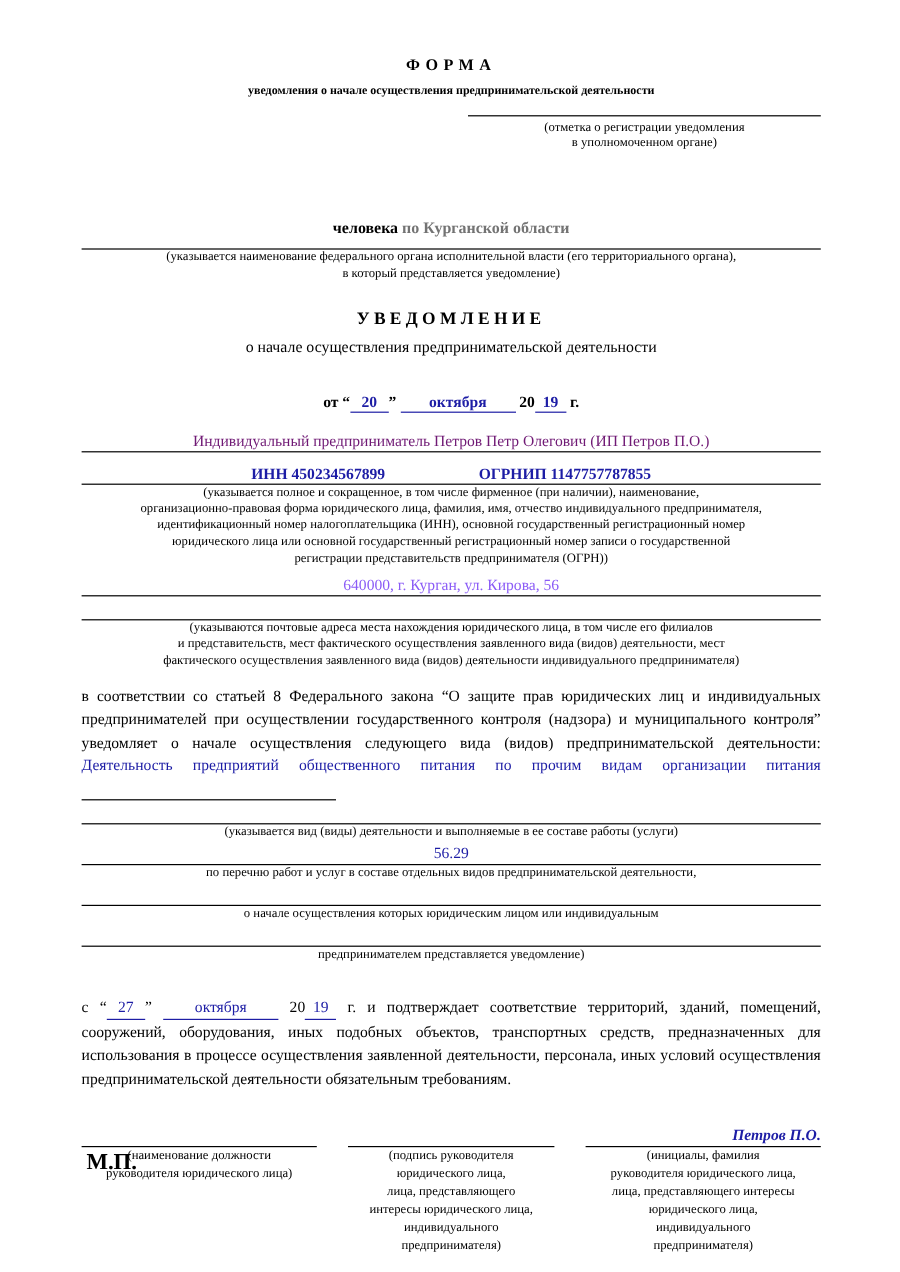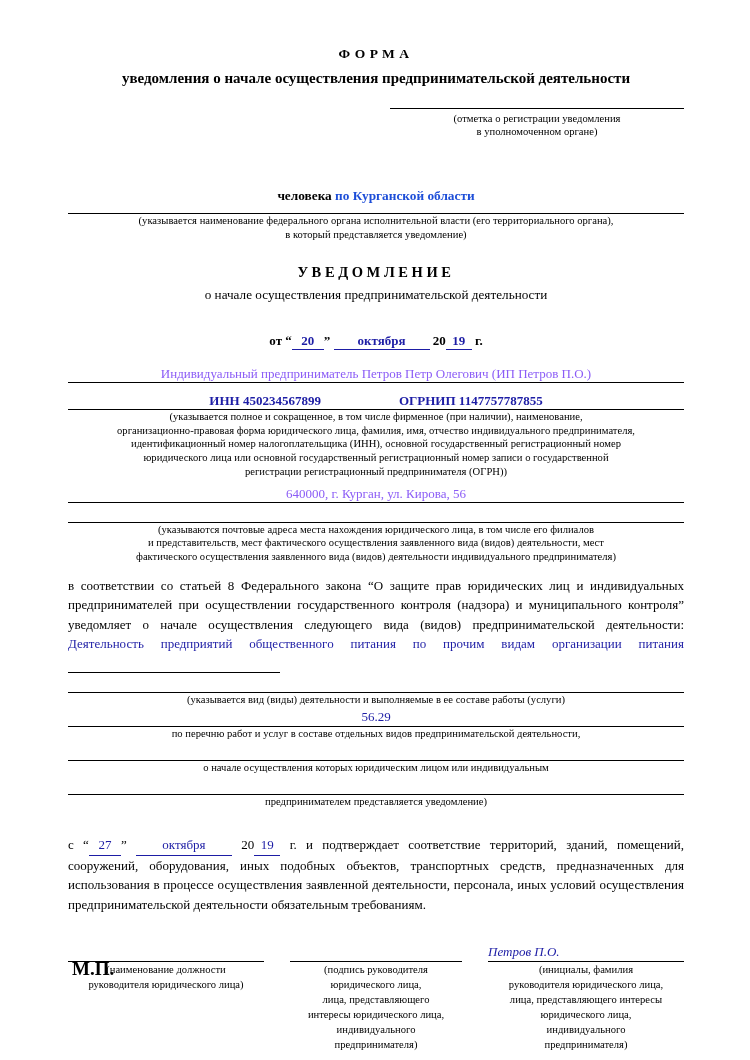--- a/index.html
+++ b/index.html
@@ -26,43 +26,43 @@
     position: absolute;
     left: 68px;
     top: 0;
     width: 616px;
   }
   .fill {
     color: #1d1da5;
     font-weight: normal;
   }
   .fill-b {
-    color: #1d4ed8;
+    color: #737373;
   }
 
   
   .form-word {
     font-weight: bold;
     font-size: 13.5px;
     letter-spacing: 4.5px;
     text-align: center;
     margin-top: 46px;
   }
   .form-sub {
     font-weight: bold;
-    font-size: 15px;
+    font-size: 10px;
     text-align: center;
     margin-top: 8px;
   }
 
   
   .regmark {
     position: absolute;
     left: 390px;
-    top: 108px;
+    top: 96px;
     width: 294px;
   }
   .regmark .rule {
     border-top: 1.6px solid #000;
     width: 100%;
     margin-bottom: 3px;
   }
   .regmark .cap {
     font-size: 10.6px;
     text-align: center;
@@ -115,21 +115,21 @@
   }
   .slot-day { width: 32px; }
   .slot-month { width: 96px; }
   .slot-year { width: 26px; margin-top: 23px; }
 
   
   .entity-name {
     margin-top: 16px;
     text-align: center;
     font-size: 13px;
-    color: #8b5cf6;
+    color: #701a75;
   }
   .ids-row {
     margin-top: 10px;
     text-align: center;
     font-size: 13px;
     font-weight: bold;
     color: #1d1da5;
   }
   .ids-row .gap { display: inline-block; width: 78px; }
   .addr-line {
@@ -180,23 +180,23 @@
     align-items: flex-start;
   }
   .sigcol { position: relative; }
   .sigcol.c1 { width: 196px; }
   .sigcol.c2 { width: 172px; margin-left: 18px;}
   .sigcol.c3 { width: 196px; margin-left: 18px;}
   .sigvalue {
     height: 17px;
     font-size: 13px;
     font-style: italic;
-    font-weight: normal;
-    color: #1d1da5;
-    text-align: left;
+    font-weight: bold;
+    color: #1d1da5;
+    text-align: right;
   }
   .sigrule {
     border-top: 1.6px solid #000;
     width: 100%;
   }
   .sigcap {
     font-size: 10.6px;
     text-align: center;
     line-height: 1.32;
     margin-top: 1px;
@@ -243,21 +243,21 @@
 
     <div class="ids-row">
       <span>ИНН 450234567899</span><span class="gap"></span><span>ОГРНИП 1147757787855</span>
     </div>
     <div class="rule-full"></div>
 
     <div class="cap">(указывается полное и сокращенное, в том числе фирменное (при наличии), наименование,</div>
     <div class="cap">организационно-правовая форма юридического лица, фамилия, имя, отчество индивидуального предпринимателя,</div>
     <div class="cap">идентификационный номер налогоплательщика (ИНН), основной государственный регистрационный номер</div>
     <div class="cap">юридического лица или основной государственный регистрационный номер записи о государственной</div>
-    <div class="cap">регистрации регистрационный предпринимателя (ОГРН))</div>
+    <div class="cap">регистрации представительств предпринимателя (ОГРН))</div>
 
     <div class="addr-line">640000, г. Курган, ул. Кирова, 56</div>
     <div class="rule-full"></div>
     <div class="blankgap"></div>
     <div class="rule-full"></div>
 
     <div class="cap">(указываются почтовые адреса места нахождения юридического лица, в том числе его филиалов</div>
     <div class="cap">и представительств, мест фактического осуществления заявленного вида (видов) деятельности, мест</div>
     <div class="cap">фактического осуществления заявленного вида (видов) деятельности индивидуального предпринимателя)</div>
 

